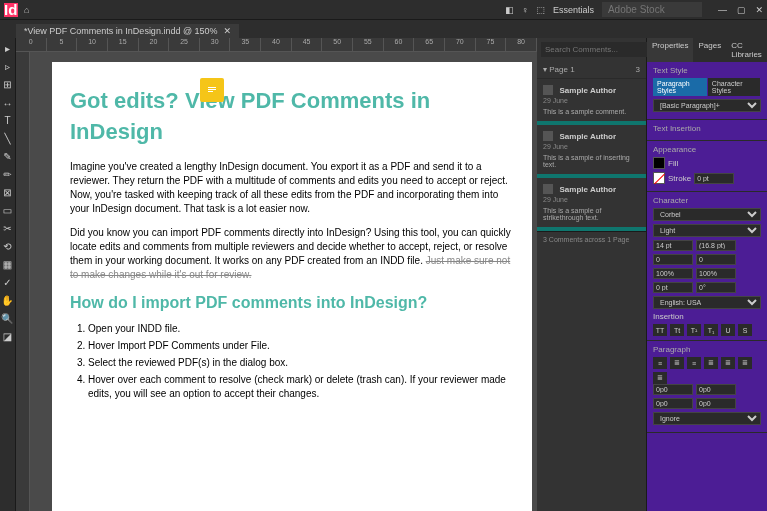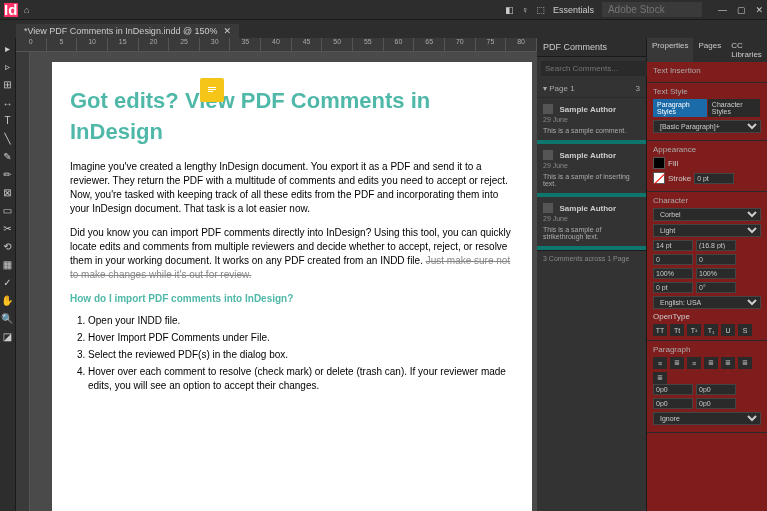--- a/index.html
+++ b/index.html
@@ -19,35 +19,35 @@
 .toolbox .tool { width: 12px; height: 12px; display: flex; align-items: center; justify-content: center; font-size: 10px; cursor: pointer; }
 .canvas-area { flex: 1; background: #4a4a4a; position: relative; overflow: hidden; }
 .rulers-h { height: 14px; background: #3a3a3a; border-bottom: 1px solid #555; font-size: 7px; color: #aaa; display: flex; }
 .rulers-h span { flex: 1; text-align: center; border-right: 1px solid #555; }
 .ruler-v { position: absolute; left: 0; top: 14px; width: 14px; bottom: 0; background: #3a3a3a; border-right: 1px solid #555; }
 .doc { position: absolute; left: 36px; top: 24px; width: 480px; height: 460px; background: #fff; padding: 24px 18px; color: #000; font-size: 10px; line-height: 1.4; }
 .doc h1 { color: #4fb8a8; font-size: 22px; font-weight: bold; margin-bottom: 12px; }
 .doc .sticky { position: absolute; top: 16px; left: 148px; width: 24px; height: 24px; background: #f5c518; border-radius: 2px; display: flex; align-items: center; justify-content: center; }
 .doc p { margin-bottom: 10px; }
 .doc .strike { text-decoration: line-through; color: #888; }
-.doc h2 { color: #4fb8a8; font-size: 10px; margin: 8px 0; }
+.doc h2 { color: #4fb8a8; font-size: 16px; margin: 8px 0; }
 .doc ol, .doc ul { margin-left: 18px; margin-bottom: 3px; }
 .doc li { margin-bottom: 3px; }
 .right-panels { width: 230px; background: #2d2d2d; display: flex; }
 .comments-panel { width: 110px; background: #333; border-right: 1px solid #1a1a1a; }
 .panel-header { background: #2d2d2d; padding: 4px 6px; font-size: 9px; border-bottom: 1px solid #1a1a1a; display: flex; align-items: center; }
 .comments-search { width: 100%; background: #2a2a2a; border: none; color: #888; padding: 3px 4px; font-size: 8px; margin: 4px; }
 .page-row { padding: 4px 6px; font-size: 8px; color: #aaa; display: flex; justify-content: space-between; border-bottom: 1px solid #2a2a2a; }
 .comment-item { padding: 6px; border-bottom: 4px solid #0f766e; }
 .comment-item .author { font-size: 8px; font-weight: bold; color: #ccc; }
 .comment-item .date { font-size: 7px; color: #888; }
 .comment-item .text { font-size: 7px; color: #aaa; margin-top: 3px; }
 .comment-icon { display: inline-block; width: 10px; height: 10px; background: #555; margin-right: 4px; vertical-align: top; }
 .comments-footer { padding: 4px 6px; font-size: 7px; color: #888; border-top: 1px solid #1a1a1a; }
-.props-panel { width: 120px; background: #7f1d1d; font-size: 8px; }
+.props-panel { width: 120px; background: #4c1d95; font-size: 8px; }
 .props-tabs { display: flex; background: #2d2d2d; }
 .props-tabs span { padding: 3px 5px; font-size: 8px; cursor: pointer; }
 .props-tabs .active { background: #383838; }
 .props-section { padding: 4px 6px; border-bottom: 1px solid #2a2a2a; }
 .props-section .title { color: #aaa; font-size: 8px; margin-bottom: 3px; }
 .style-tabs { display: flex; margin-bottom: 3px; }
 .style-tabs span { padding: 2px 4px; font-size: 7px; background: #2a2a2a; margin-right: 1px; }
 .style-tabs .active { background: #1a6ba8; color: #fff; }
 .input-row { display: flex; gap: 3px; margin-bottom: 3px; align-items: center; }
 .input-row input, .input-row select { background: #2a2a2a; border: 1px solid #444; color: #ccc; font-size: 7px; padding: 1px 2px; width: 40px; }
@@ -145,23 +145,20 @@
         <li>Hover Import PDF Comments under File.</li>
         <li><span>Select the reviewed PDF(s) in the dialog box.</span>
         </li>
         <li>Hover over each comment to resolve (check mark) or delete (trash can). If your reviewer made edits, you will see an option to accept their changes.</li>
       </ol>
     </div>
   </div>
 
   <div class="right-panels">
     <div class="comments-panel">
-      <div class="panel-header">
-          <span>PDF Comments</span>
-        </div>
       <input class="comments-search" placeholder="Search Comments..." style="">
       <div class="page-row">
         <span>▾ <span>Page 1</span></span>
         <span>3</span>
       </div>
       <div class="comment-item">
         <span class="comment-icon"></span>
         <span class="author">Sample Author</span><br>
         <span class="date">29 June</span>
         <div class="text">This is a sample comment.</div>
@@ -181,33 +178,33 @@
       <div class="comments-footer">3 Comments across 1 Page</div>
     </div>
 
     <div class="props-panel">
       <div class="props-tabs">
         <span class="active">Properties</span>
         <span>Pages</span>
         <span>CC Libraries</span>
       </div>
       <div class="props-section">
-        <div class="title">Text Insertion</div>
-      </div>
-      <div class="props-section">
         <div class="title">Text Style</div>
         <div class="style-tabs">
           <span class="active">Paragraph Styles</span>
           <span>Character Styles</span>
         </div>
         <div class="input-row">
             <select><option>[Basic Paragraph]+</option></select>
           </div>
       </div>
       <div class="props-section">
+        <div class="title">Text Insertion</div>
+      </div>
+      <div class="props-section">
         <div class="title">Appearance</div>
         <div class="input-row">
             <span class="swatch black"></span>
             <span>Fill</span>
           </div>
         <div class="input-row">
             <span class="swatch none"></span>
             <span>Stroke</span>
             <input value="0 pt" style="">
           </div>
@@ -233,21 +230,21 @@
             <input value="100%" style="">
           </div>
         <div class="input-row">
             <input value="0 pt" style="">
             <input value="0°" style="">
           </div>
         <div class="input-row">
             <select><option>English: USA</option></select>
           </div>
         <div class="input-row">
-            <span>OpenType</span>
+            <span>Insertion</span>
           </div>
         <div class="icon-grid">
           <span>TT</span>
           <span>Tt</span>
           <span>T¹</span>
           <span>T₁</span>
           <span>U</span>
           <span>S</span>
         </div>
       </div>

